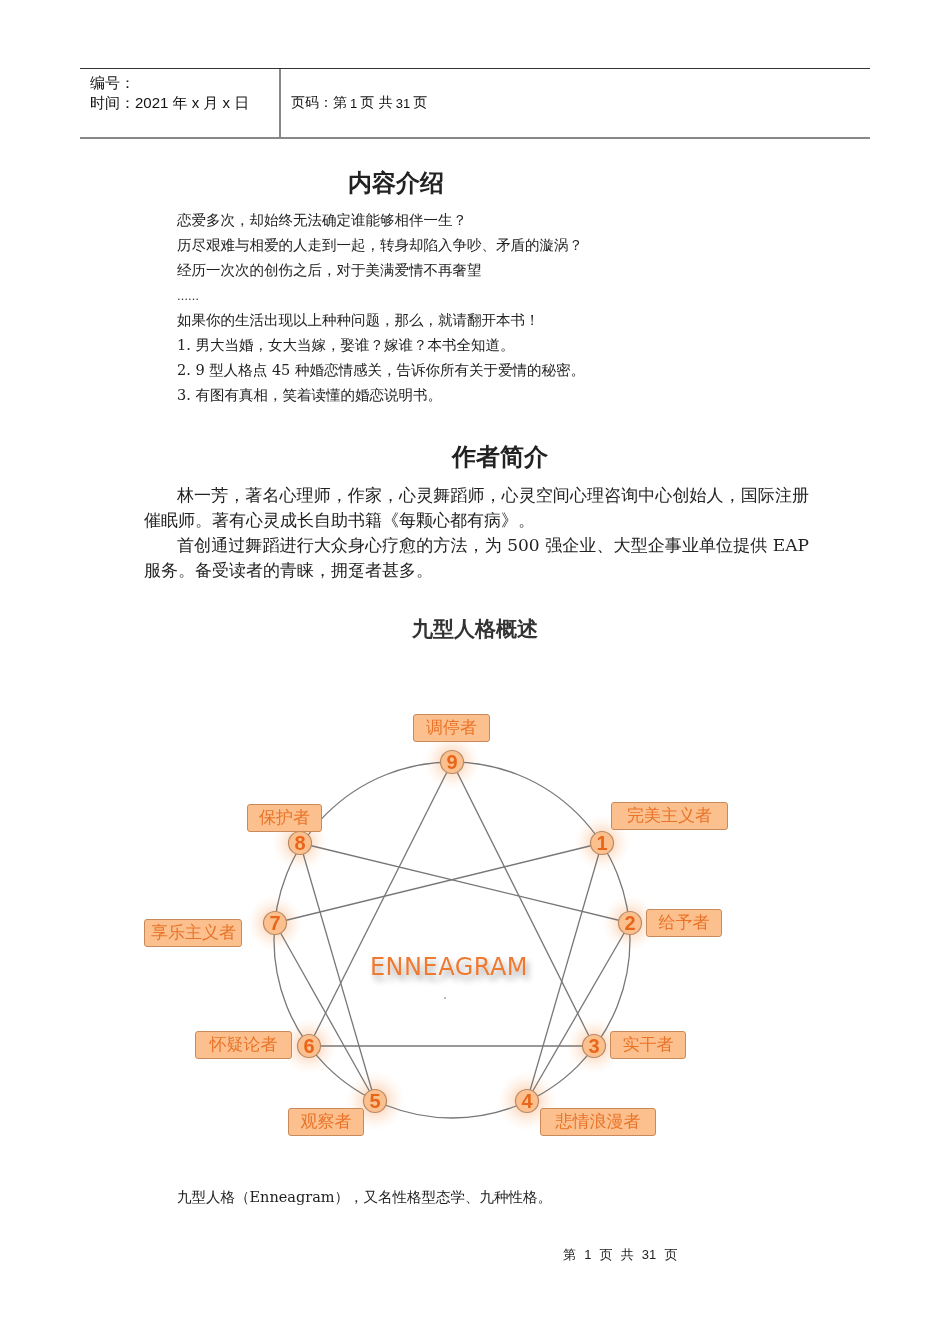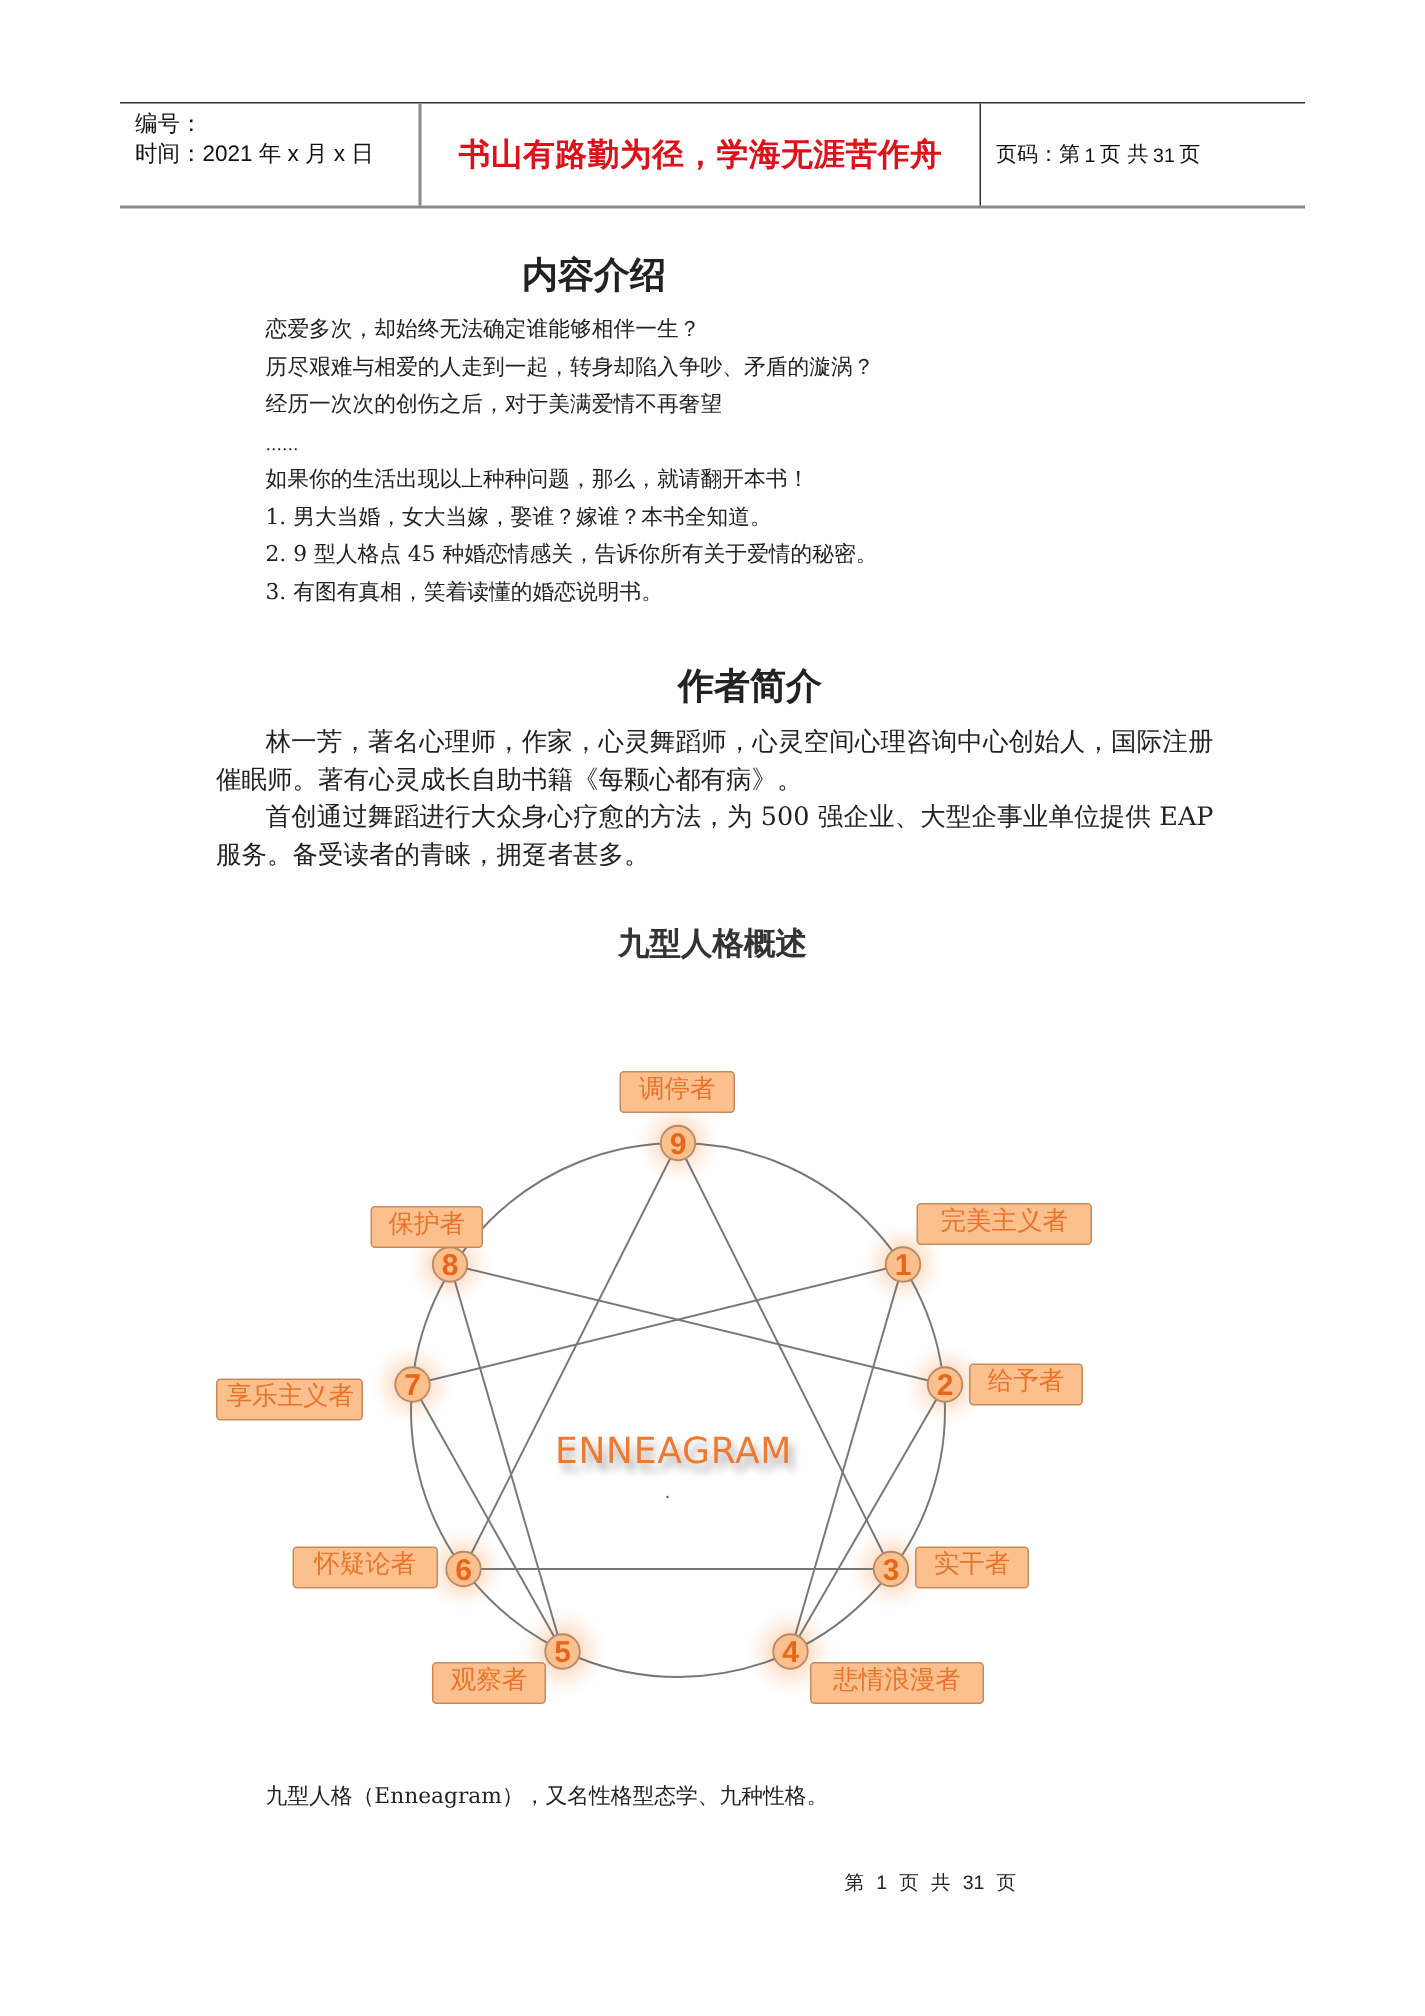--- a/index.html
+++ b/index.html
@@ -22,36 +22,35 @@
   .t2 { top: 441px; font-size: 24px; }
   .t3 { top: 615px; font-size: 21px; color: #333; }
 
   .para { position: absolute; left: 177px; font-size: 14.5px; line-height: 25px; color: #222;
           font-family: "DejaVu Serif", serif; white-space: nowrap; }
   .para-wide { position: absolute; left: 144px; width: 665px; font-size: 17px; line-height: 25px; color: #222;
                font-family: "DejaVu Serif", serif; text-indent: 33px; text-align: justify; }
 
   .diagram { position: absolute; left: 0; top: 700px; width: 950px; height: 460px; }
   .lbl { position: absolute; height: 28px; box-sizing: border-box; border: 1px solid #c88a5a; border-radius: 3px;
-         background: #fcc08e; color: #e8742a; font-family: Liberation Mono, monospace; font-size: 17px;
+         background: #fcc08e; color: #e8742a; font-family: Liberation Serif, serif; font-size: 17px;
          line-height: 26px; text-align: center; padding: 0 6px; white-space: nowrap; }
 
   .caption { position: absolute; left: 177px; top: 1188px; font-size: 14.5px; color: #222; font-family: "DejaVu Serif", serif; }
   .footer { position: absolute; left: 563px; top: 1246px; font-size: 13px; color: #222; font-family: "DejaVu Serif", serif; word-spacing: 4px; }
   .footer b { font-family: "Liberation Sans", sans-serif; font-weight: normal; }
 </style>
 </head>
 <body>
 
 <div class="header-table">
   <div class="hcell left">
     <div>编号：</div>
     <div>时间：2021 年 x 月 x 日</div>
   </div>
-  <div class="hcell mid">书山有路勤为径，学海无涯苦作舟</div>
   <div class="hcell right">
     <span>页码：第</span>
     <span class="n">1</span>
     <span>页  共</span>
     <span class="n">31</span>
     <span>页</span>
   </div>
 </div>
 
 <div class="h-title t1" style="width:792px; left:0;">内容介绍</div>

